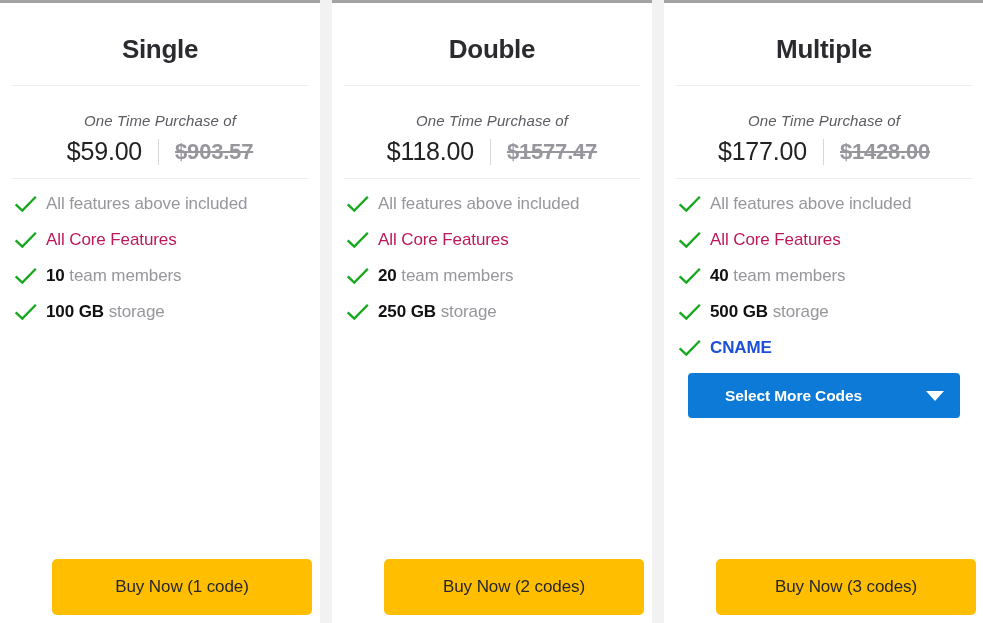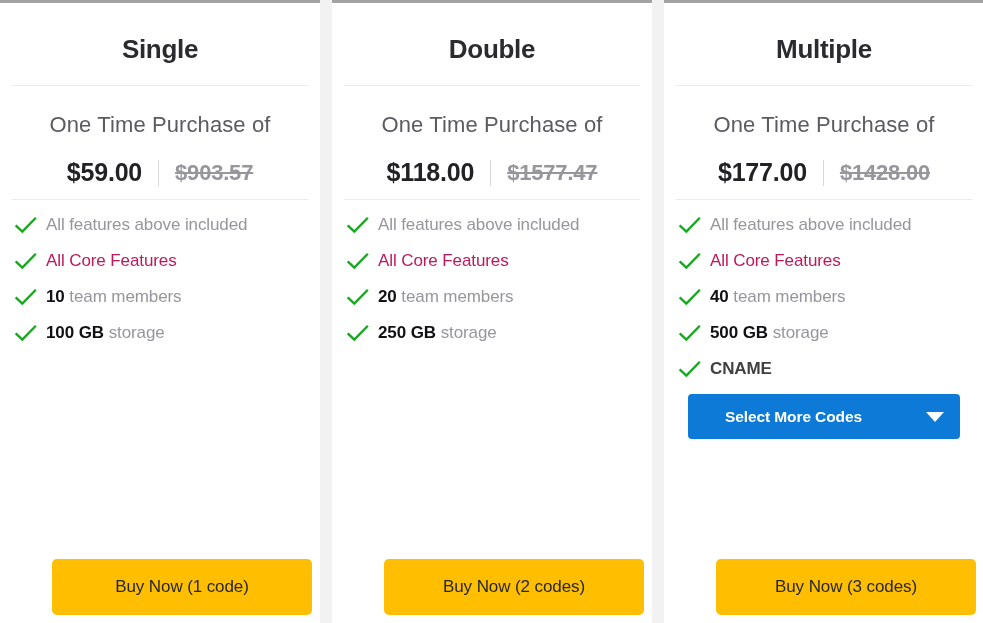--- a/index.html
+++ b/index.html
@@ -56,34 +56,35 @@
 
   .head-div { margin-top: 35px; }
 
   
   .price-block {
     text-align: center;
     padding-top: 26px;
     padding-bottom: 12px;
   }
   .price-caption {
-    font-size: 22px;
+    font-size: 15px;
     color: #5b5b61;
     letter-spacing: 0.1px;
-    margin-bottom: 20px;
+    margin-bottom: 8px;
+    font-style: italic;
   }
   .price-line {
     display: flex;
     align-items: center;
     justify-content: center;
     gap: 0px;
   }
   .price-now {
     font-size: 25px;
-    font-weight: bold;
+    font-weight: normal;
     color: #222225;
     letter-spacing: -0.2px;
     padding-right: 16px;
   }
   .price-sep {
     width: 1px;
     height: 26px;
     background: #d8d8dc;
   }
   .price-was {
@@ -122,21 +123,21 @@
   }
   .feature-text b {
     color: #111114;
     font-weight: bold;
   }
   .feature-text.accent {
     color: #be185d;
     font-weight: normal;
   }
   .feature-text.dark {
-    color: #404040;
+    color: #1d4ed8;
     font-weight: bold;
   }
 
   
   .select-more {
     margin: 9px 10px 0 10px;
     background: #0c7ad6;
     border-radius: 4px;
     height: 45px;
     display: flex;

